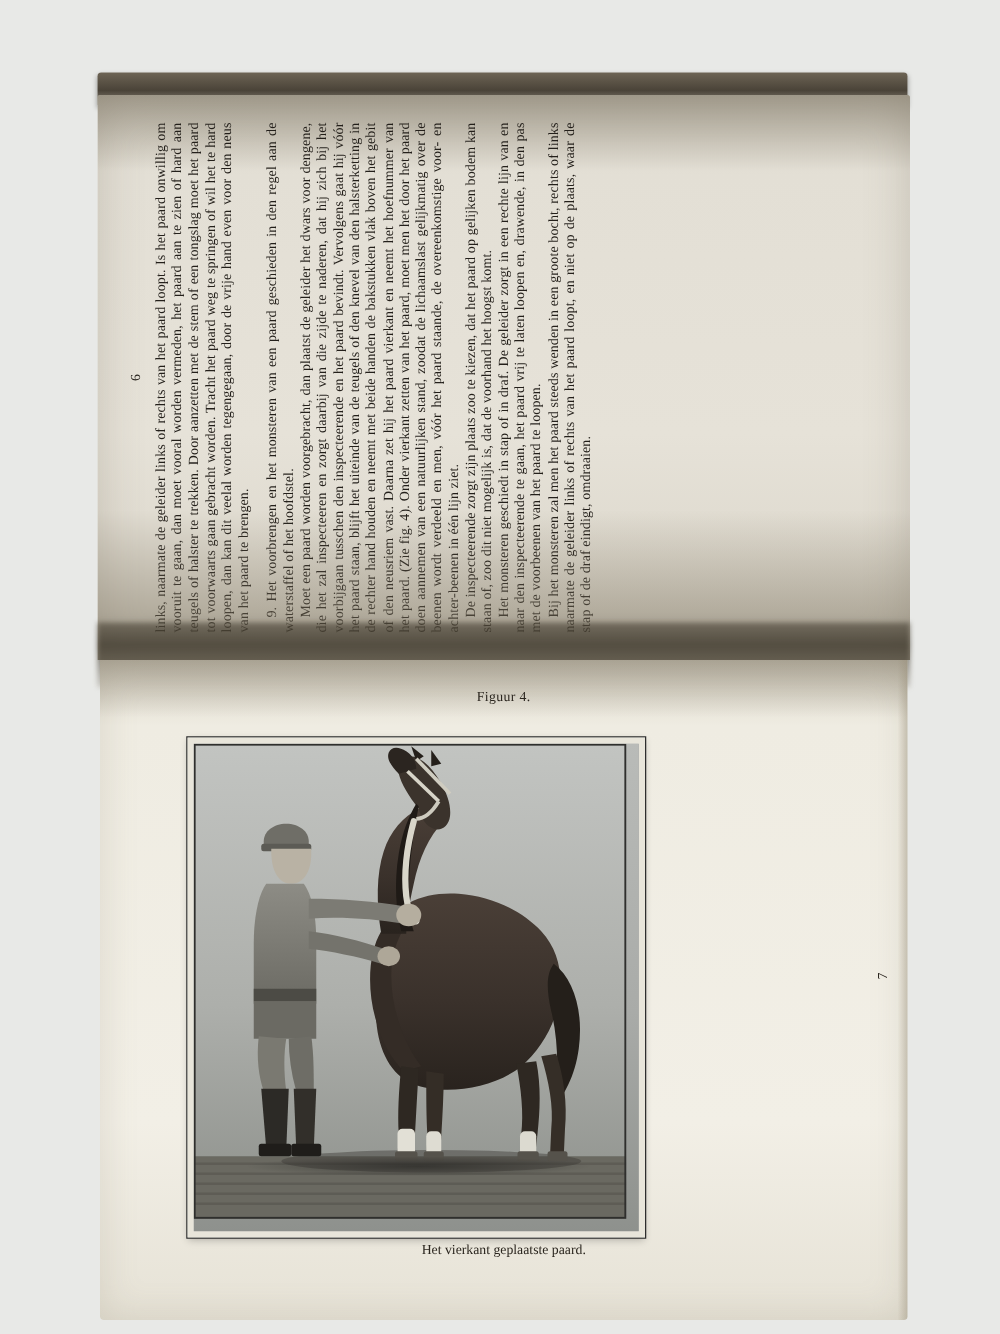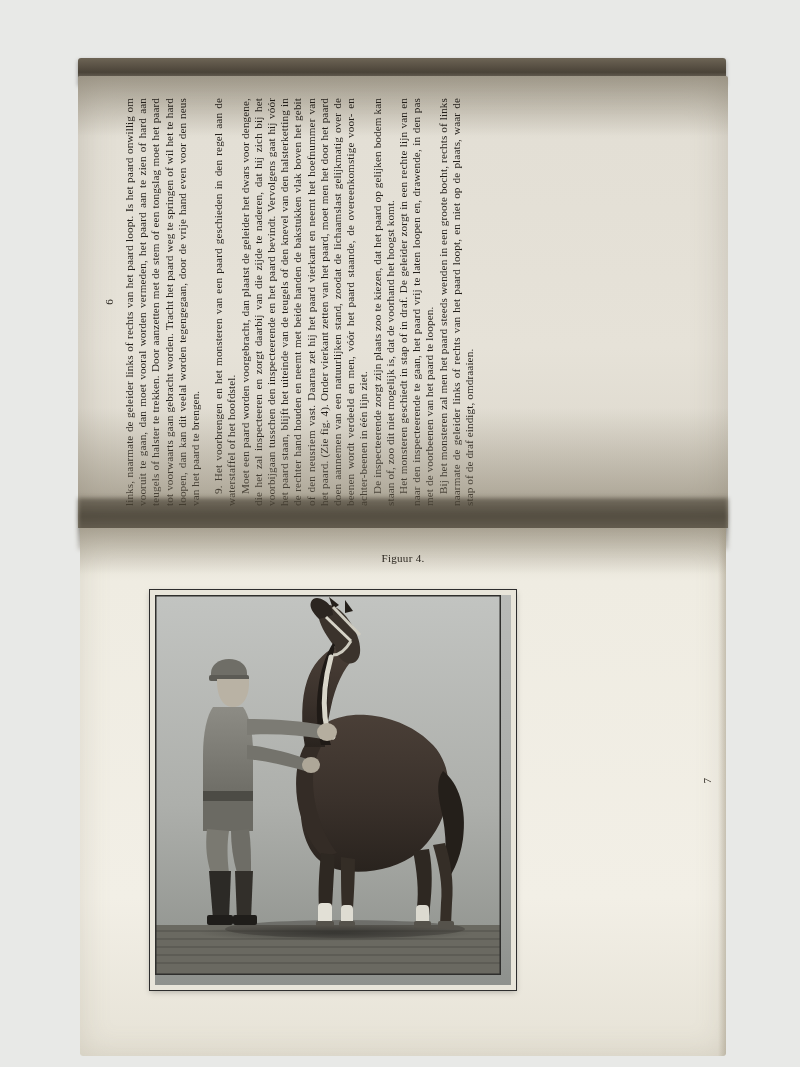--- a/index.html
+++ b/index.html
@@ -326,19 +326,20 @@
           <path d="M80 276 L98 276 L96 324 L82 324 Z" fill="#322f2a"></path>
           <rect x="52" y="320" width="26" height="10" rx="2" fill="#1f1d1a"></rect>
           <rect x="78" y="320" width="24" height="10" rx="2" fill="#1f1d1a"></rect>
 
           <rect x="0" y="0" width="346" height="380" fill="none" stroke="#2f2f2d" stroke-width="3"></rect>
         </svg>
       </div>
       <div class="ground-shadow"></div>
     </div>
 
+    <div class="fig-caption-bottom">Het vierkant geplaatste paard.</div>
 
     <div class="folio-right">7</div>
 
     <div class="page-edge-right"></div>
   </div>
 
 </div>
 
 </body></html>

